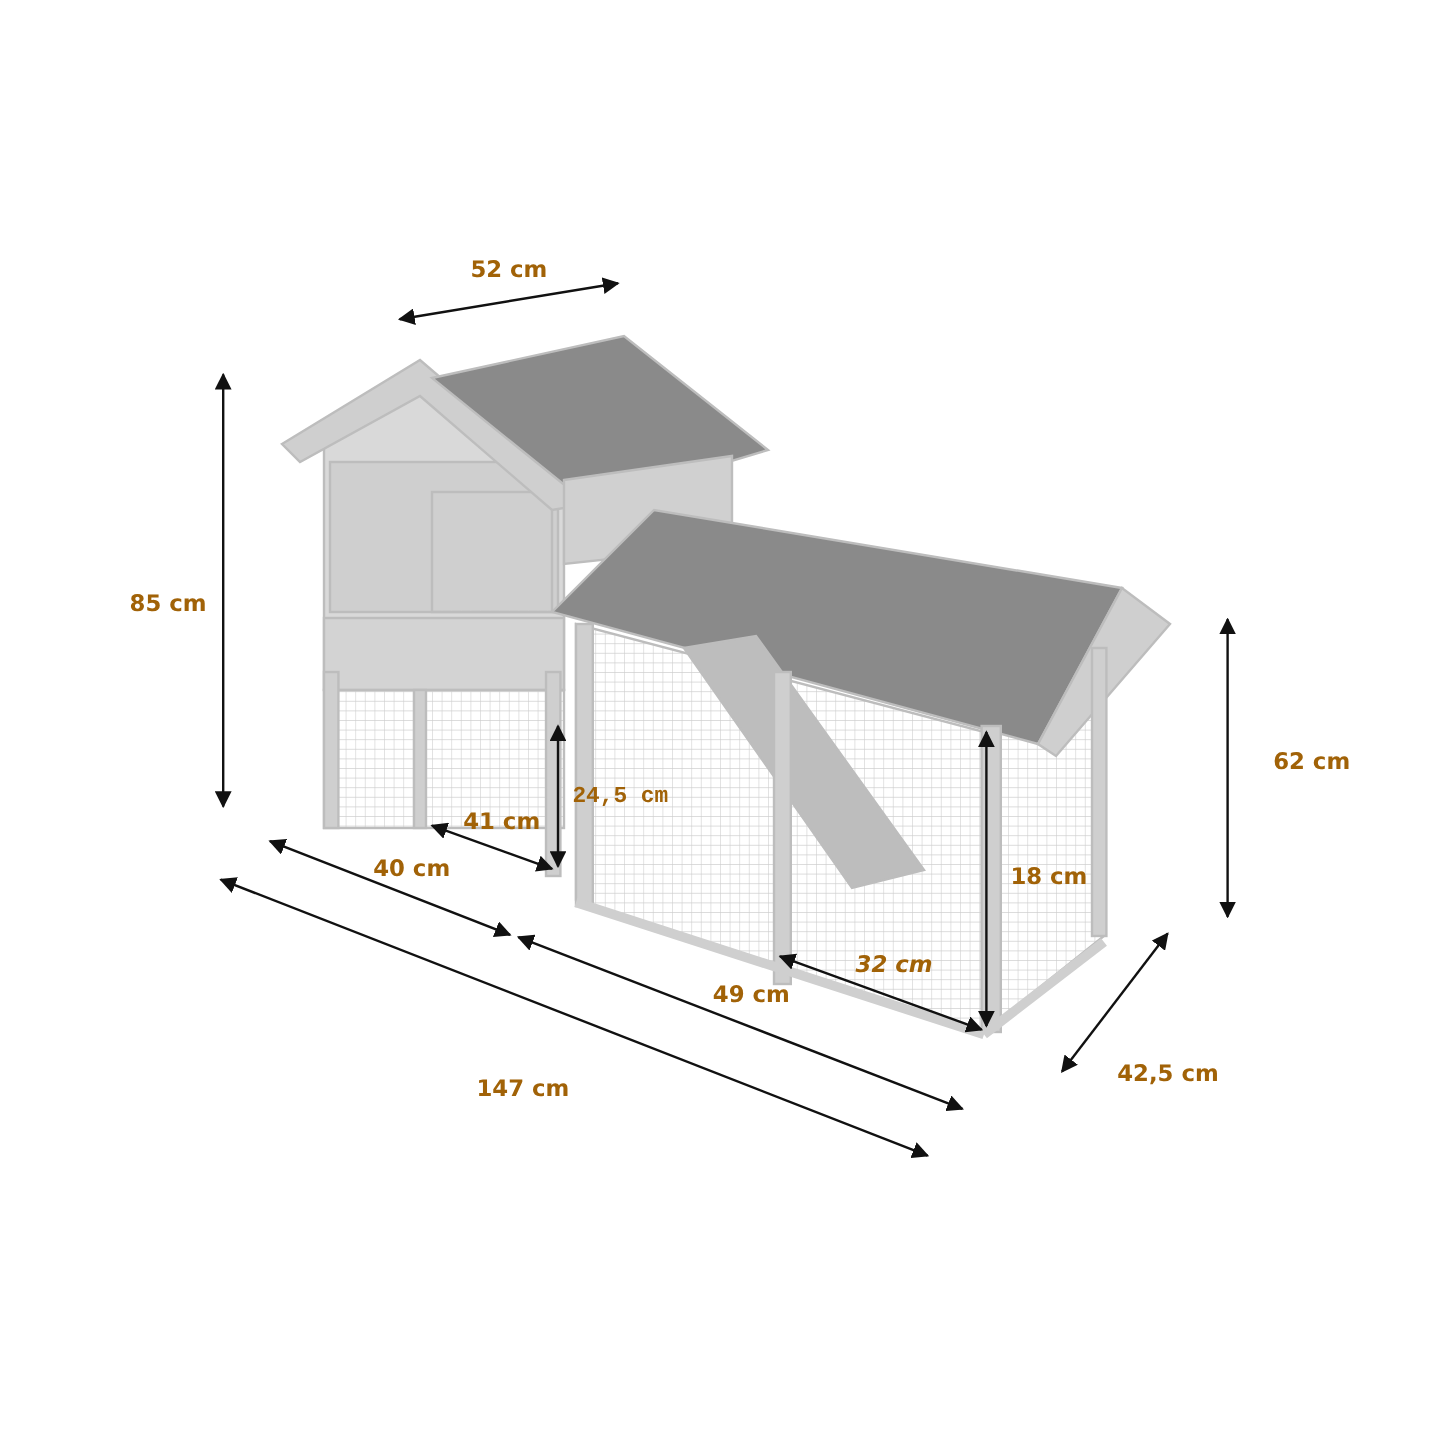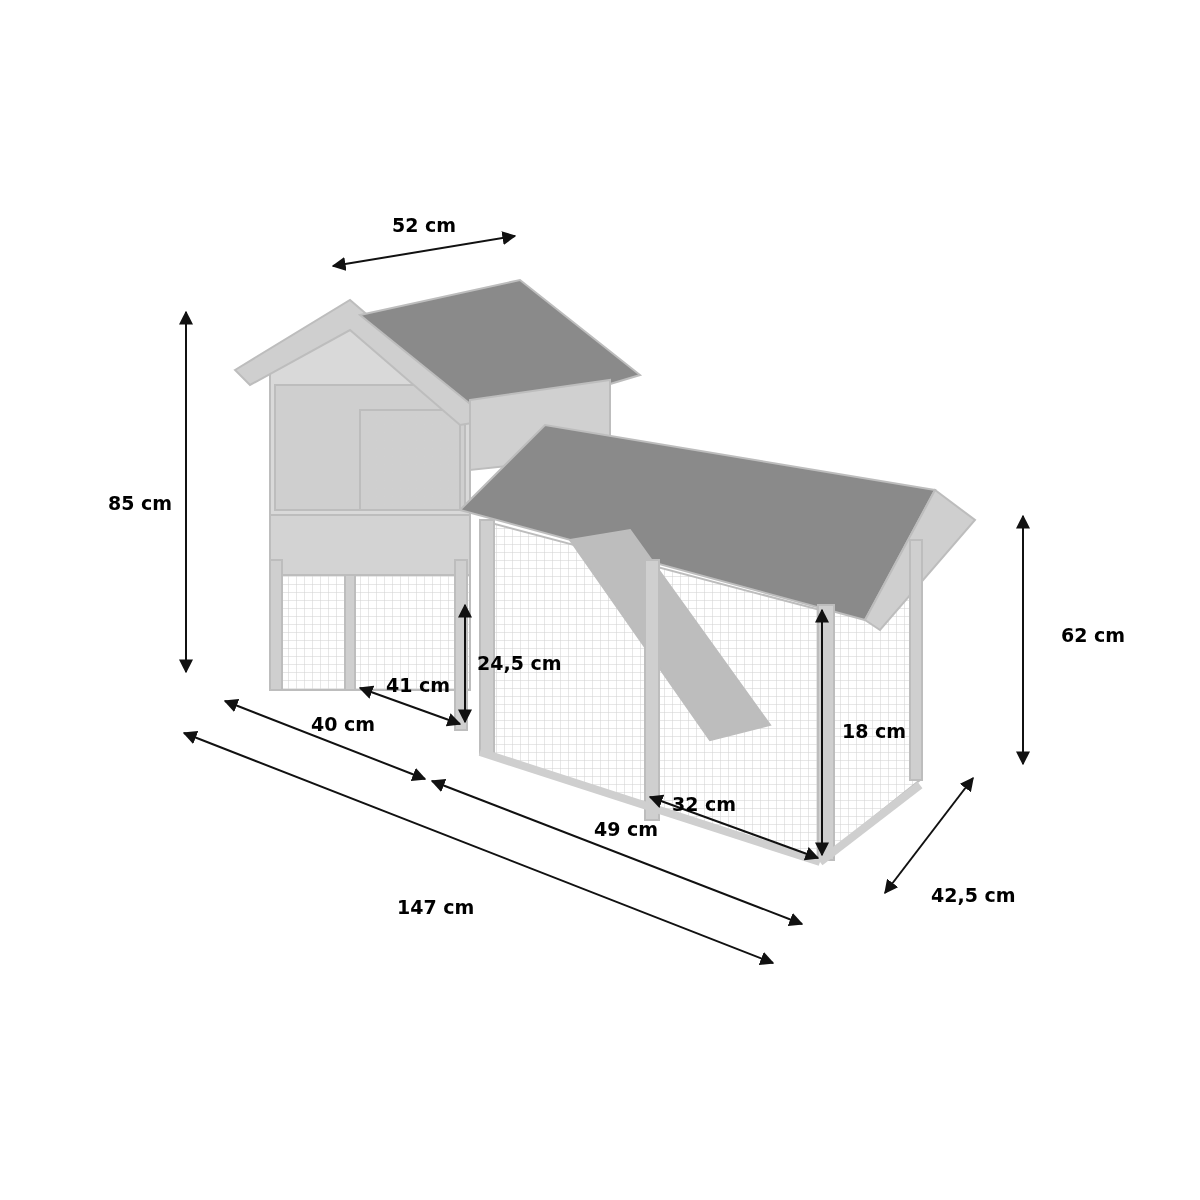--- a/index.html
+++ b/index.html
@@ -1,18 +1,18 @@
 <!DOCTYPE html>
 <html><head>
 <meta charset="utf-8">
 <style>
   html,body{margin:0;padding:0;background:#fff;}
   body{width:1200px;height:1200px;position:relative;overflow:hidden;font-family:"DejaVu Sans","Liberation Sans",sans-serif;}
   svg{position:absolute;left:0;top:0;}
-  .lbl{position:absolute;font-weight:bold;font-size:19px;color:#000000;white-space:nowrap;}
+  .lbl{position:absolute;font-weight:bold;font-size:19px;color:#a16207;white-space:nowrap;}
 </style>
 </head>
 <body>
 
 <svg width="1200" height="1200" viewBox="0 0 1200 1200">
   <defs>
     <pattern id="mesh" width="8" height="8" patternUnits="userSpaceOnUse">
       <path d="M0 0H8M0 0V8" stroke="#cfcfcf" stroke-width="1" fill="none"></path>
     </pattern>
     <marker id="ah" viewBox="0 0 10 10" refX="9" refY="5" markerWidth="7" markerHeight="7" orient="auto-start-reverse">
@@ -58,20 +58,20 @@
     <line x1="184" y1="733" x2="773" y2="963"></line>
     <line x1="822" y1="610" x2="822" y2="855"></line>
     <line x1="650" y1="797" x2="818" y2="858"></line>
     <line x1="885" y1="893" x2="973" y2="778"></line>
   </g>
 </svg>
 
 <div class="lbl" style="left:392px;top:214px;">52 cm</div>
 <div class="lbl" style="left:108px;top:492px;">85 cm</div>
 <div class="lbl" style="left:1040px;top:624px;margin-left:21px;">62 cm</div>
-<div class="lbl" style="left:477px;top:652px;">24,5 cm</div>
+<div class="lbl" style="left:477px;top:652px;font-family:Liberation Mono, monospace;">24,5 cm</div>
 <div class="lbl" style="left:386px;top:674px;">41 cm</div>
 <div class="lbl" style="left:311px;top:713px;">40 cm</div>
 <div class="lbl" style="left:842px;top:720px;">18 cm</div>
-<div class="lbl" style="left:672px;top:793px;">32 cm</div>
+<div class="lbl" style="left:713px;top:793px;font-style:italic;">32 cm</div>
 <div class="lbl" style="left:594px;top:818px;">49 cm</div>
 <div class="lbl" style="left:931px;top:884px;">42,5 cm</div>
 <div class="lbl" style="left:397px;top:856px;margin-top:40px;">147 cm</div>
 
 </body></html>

